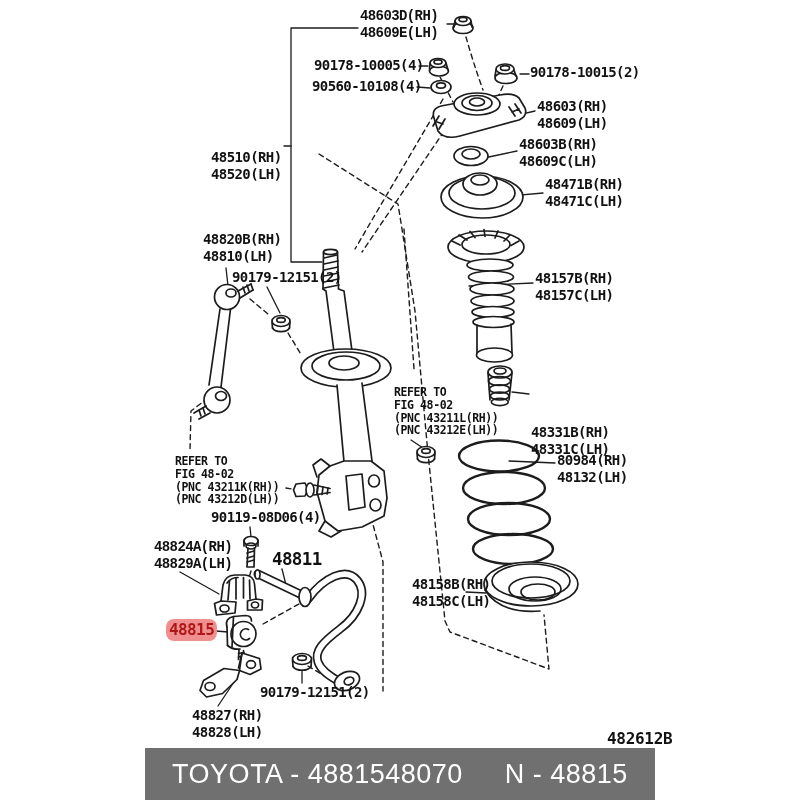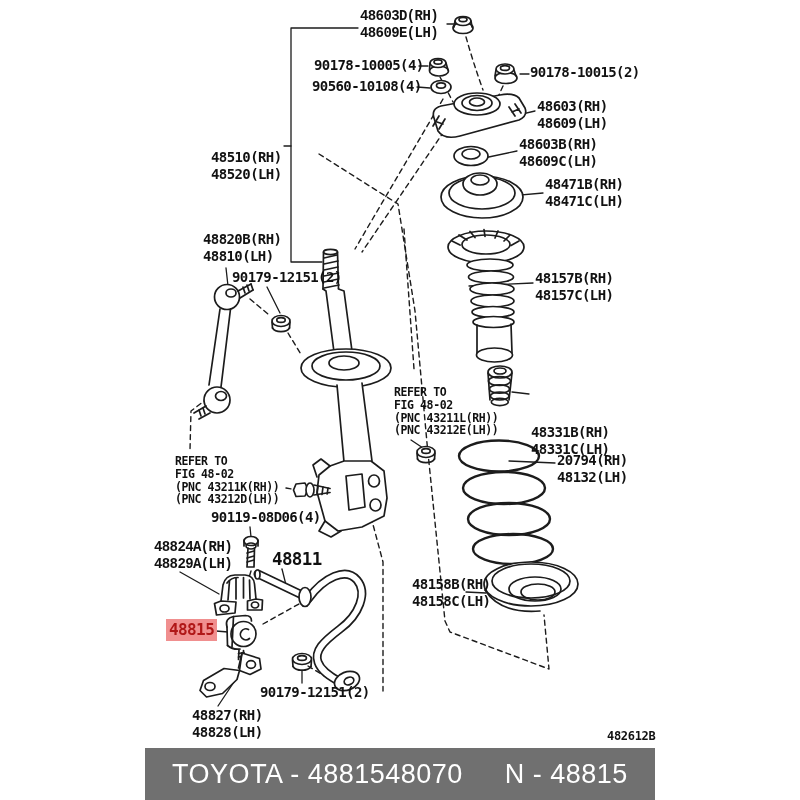--- a/index.html
+++ b/index.html
@@ -10,22 +10,22 @@
   .thin path{stroke-width:1.3;}
   .dash path{stroke-width:1.4;stroke-dasharray:5 4;}
   .whitefill{fill:#fff;}
   .sw2{stroke-width:2.4;}
   .tube-out{stroke-width:9;}
   .tube-in{stroke:#fff;stroke-width:5.6;}
   .plabel{position:absolute;font-weight:bold;font-size:14px;line-height:16.5px;
           letter-spacing:-0.6px;color:#111;white-space:nowrap;}
   .plabel.small{font-size:11.5px;line-height:12.8px;letter-spacing:-0.4px;}
   .plabel.large{font-size:17.5px;line-height:19px;}
-  .plabel.highlight{font-size:16px;line-height:20px;padding:1px 3px;border-radius:0;}
-  .diagram-code{position:absolute;left:607px;top:729px;font-weight:bold;font-size:12px;
+  .plabel.highlight{font-size:16px;line-height:20px;padding:1px 3px;border-radius:8px;}
+  .diagram-code{position:absolute;left:607px;top:729px;font-weight:bold;font-size:16px;
           letter-spacing:-0.3px;color:#111;text-align:center;}
   .footer-bar{position:absolute;left:145px;top:748px;width:510px;height:52px;
           display:flex;align-items:center;justify-content:center;gap:42px;
           font-family:"Liberation Sans",sans-serif;font-size:27px;color:#fff;letter-spacing:0.5px;}
 </style>
 </head>
 <body>
 
 <div class="stage">
 
@@ -320,21 +320,21 @@
         <div class="pline">48331B(RH)</div>
         <div class="pline">48331C(LH)</div>
       </div>
       <div class="plabel small" style="left: 394px; top: 386px;">
         <div class="pline">REFER TO</div>
         <div class="pline">FIG 48-02</div>
         <div class="pline">(PNC 43211L(RH))</div>
         <div class="pline">(PNC 43212E(LH))</div>
       </div>
       <div class="plabel" style="left: 557px; top: 452px;">
-        <div class="pline">20794(RH)</div>
+        <div class="pline">80984(RH)</div>
         <div class="pline">48132(LH)</div>
       </div>
       <div class="plabel small" style="left: 175px; top: 455px;">
         <div class="pline">REFER TO</div>
         <div class="pline">FIG 48-02</div>
         <div class="pline">(PNC 43211K(RH))</div>
         <div class="pline">(PNC 43212D(LH))</div>
       </div>
       <div class="plabel" style="left: 211px; top: 509px;">
         <div class="pline">90119-08D06(4)</div>

